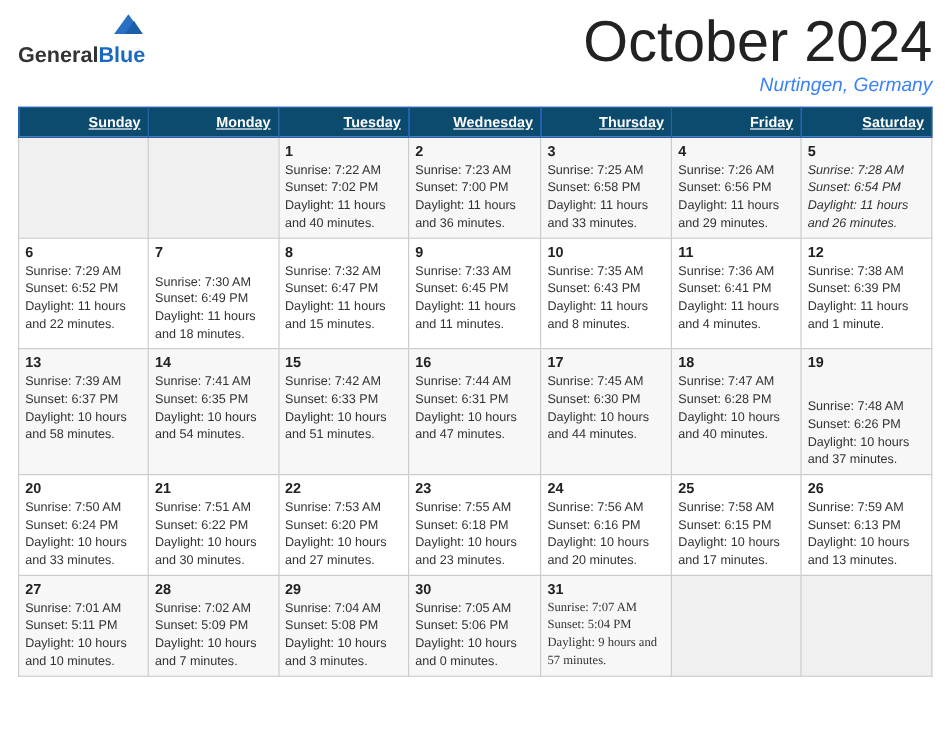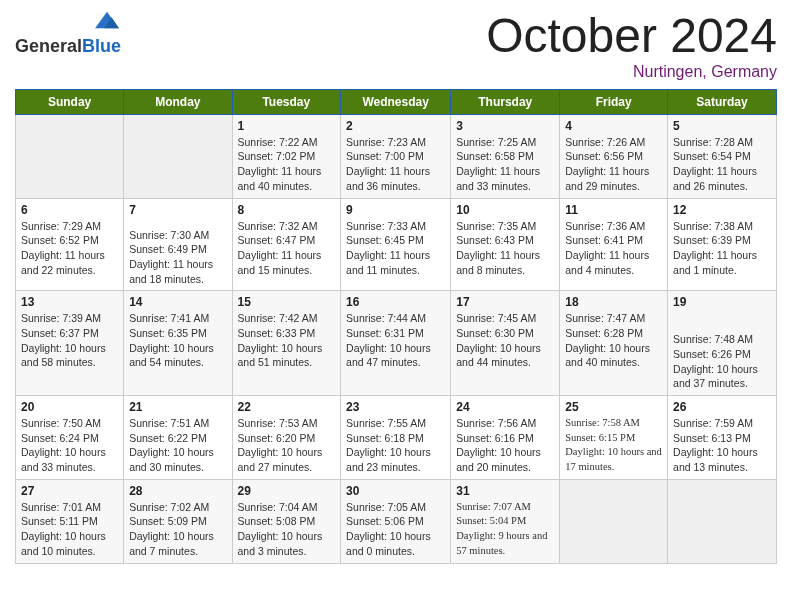--- a/index.html
+++ b/index.html
@@ -40,35 +40,37 @@
       text-align: right;
     }
     .month-title {
       font-size: 48px;
       font-weight: normal;
       color: #222;
       line-height: 1.1;
     }
     .location-title {
       font-size: 16px;
-      color: #701a75;
+      color: #3b82f6;
+      font-style: italic;
     }
     table {
       width: 100%;
       border-collapse: collapse;
       font-size: 11px;
     }
     thead tr th {
-      background-color: #4d7c0f;
+      background-color: #0c4a6e;
       color: #fff;
-      text-align: center;
+      text-align: right;
       padding: 5px 6px;
       font-size: 12px;
       font-weight: bold;
       border: 1px solid #2060b0;
+      text-decoration: underline;
     }
     tbody tr td {
       border: 1px solid #ccc;
       vertical-align: top;
       padding: 4px 5px;
       height: 78px;
       width: 113px;
       background: #fff;
     }
     tbody tr:nth-child(odd) td {
@@ -147,21 +149,21 @@
 Daylight: 11 hours and 33 minutes.</div>
         </td>
         <td>
           <span class="day-num">4</span>
           <div class="day-info" style="white-space: pre-line;">Sunrise: 7:26 AM
 Sunset: 6:56 PM
 Daylight: 11 hours and 29 minutes.</div>
         </td>
         <td>
           <span class="day-num">5</span>
-          <div class="day-info" style="white-space: pre-line;">Sunrise: 7:28 AM
+          <div class="day-info" style="white-space: pre-line; font-style: italic;">Sunrise: 7:28 AM
 Sunset: 6:54 PM
 Daylight: 11 hours and 26 minutes.</div>
         </td>
       </tr>
       <tr>
         <td>
           <span class="day-num">6</span>
           <div class="day-info" style="white-space: pre-line;">Sunrise: 7:29 AM
 Sunset: 6:52 PM
 Daylight: 11 hours and 22 minutes.</div>
@@ -273,21 +275,21 @@
 Daylight: 10 hours and 23 minutes.</div>
         </td>
         <td>
           <span class="day-num">24</span>
           <div class="day-info" style="white-space: pre-line;">Sunrise: 7:56 AM
 Sunset: 6:16 PM
 Daylight: 10 hours and 20 minutes.</div>
         </td>
         <td>
           <span class="day-num">25</span>
-          <div class="day-info" style="white-space: pre-line; font-family: Liberation Serif, serif;">Sunrise: 7:58 AM
+          <div class="day-info" style="white-space: pre-line;">Sunrise: 7:58 AM
 Sunset: 6:15 PM
 Daylight: 10 hours and 17 minutes.</div>
         </td>
         <td>
           <span class="day-num">26</span>
           <div class="day-info" style="white-space: pre-line;">Sunrise: 7:59 AM
 Sunset: 6:13 PM
 Daylight: 10 hours and 13 minutes.</div>
         </td>
       </tr>

